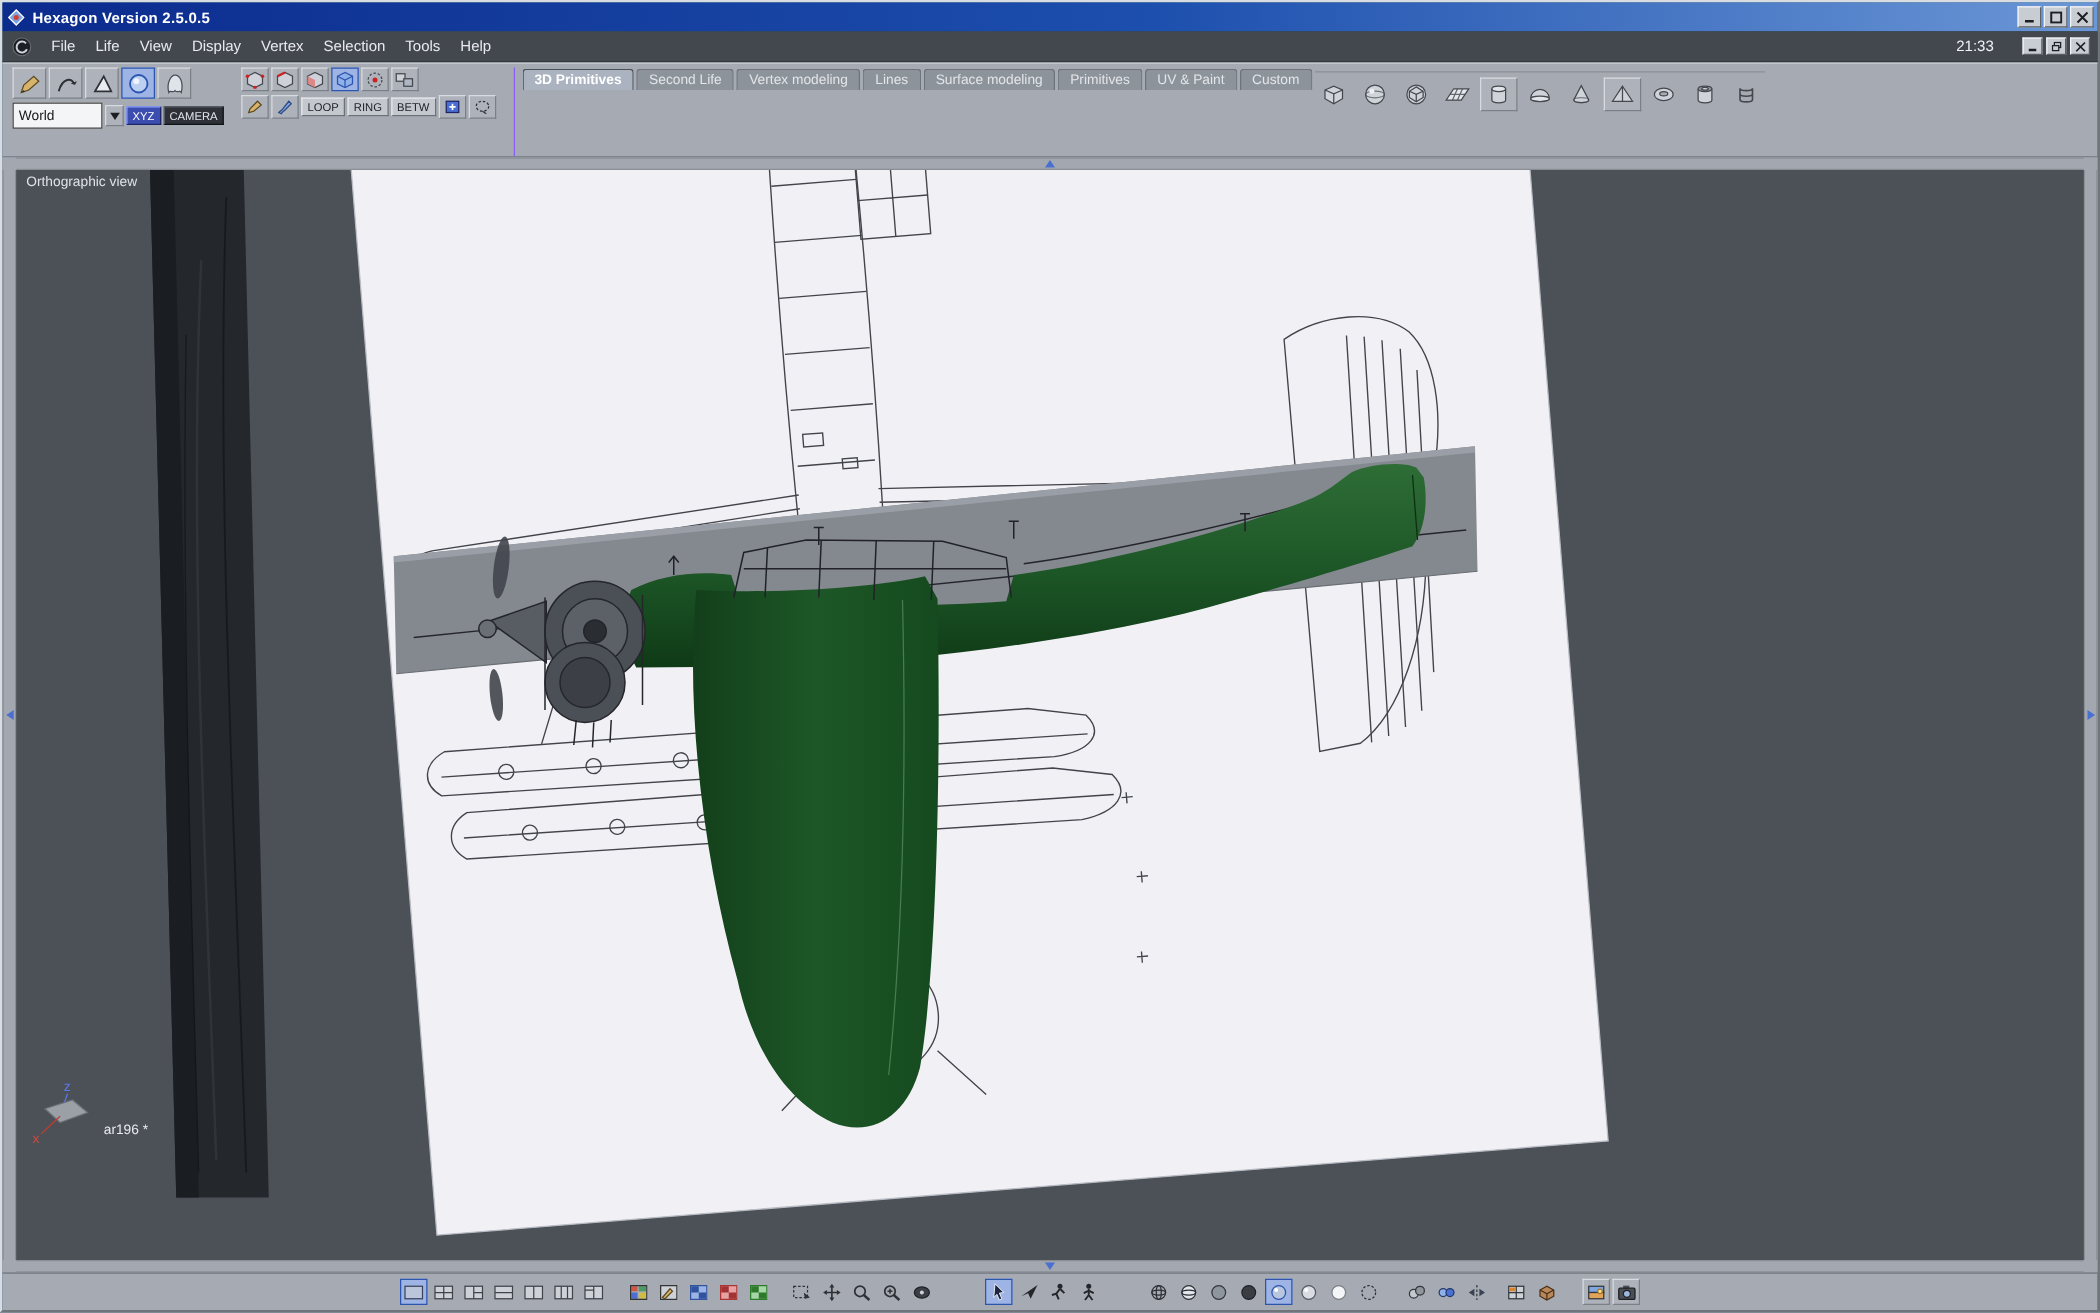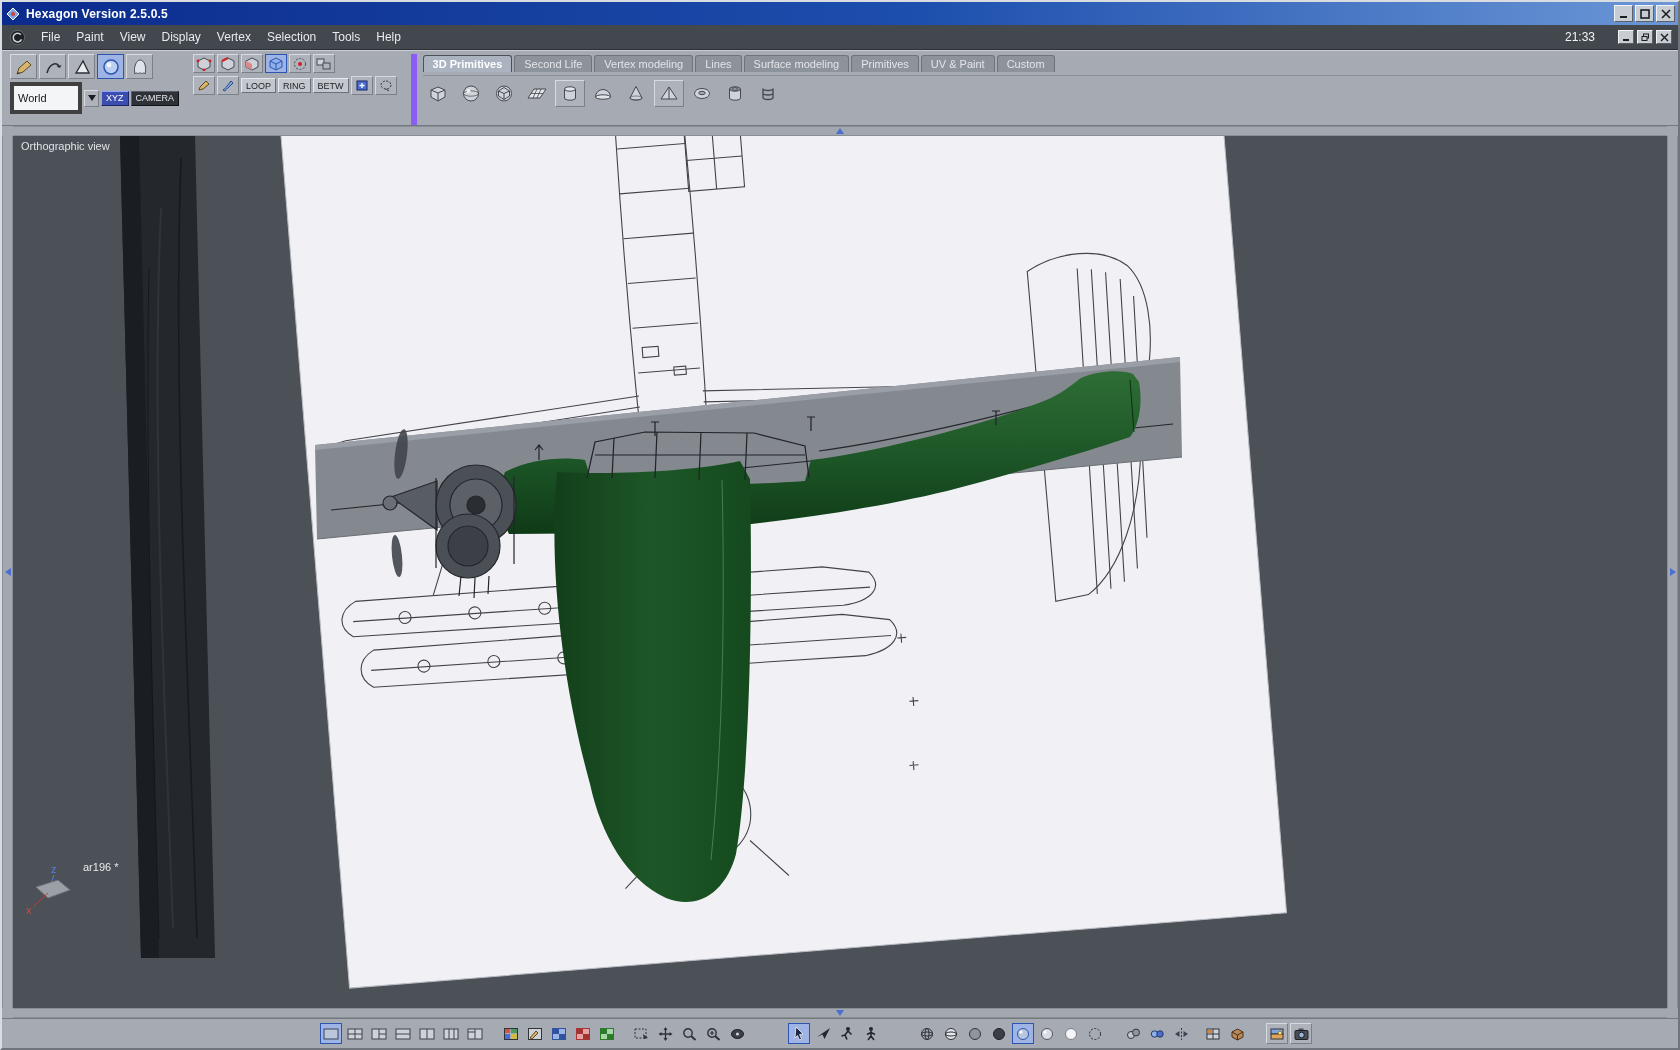--- a/index.html
+++ b/index.html
@@ -21,49 +21,49 @@
   .clock{font-size:12px;margin-right:20px;color:#f2f3f6}
   .mdi-btn{width:16px;height:14px;background:#c8ccd3;border:1px solid;border-color:#f2f4f7 #5c6066 #5c6066 #f2f4f7;display:flex;align-items:center;justify-content:center}
 
   
   .toolbar-region{height:76px;flex:0 0 76px;background:#a6abb3;display:flex;padding:3px 6px 0 8px;border-top:1px solid #c9cdd3;border-bottom:1px solid #73777e}
   .tool-col{display:flex;flex-direction:column;gap:3px;margin-right:14px}
   .tool-row{display:flex;align-items:center;gap:2px}
   .tool-btn{width:27px;height:25px;background:#aeb3bb;border:1px solid;border-color:#d7dade #7b7f86 #7b7f86 #d7dade;display:flex;align-items:center;justify-content:center;cursor:default}
   .tool-btn.small{width:22px;height:19px}
   .tool-btn.active{background:#9db4e4;border-color:#2d55b0 #2d55b0 #2d55b0 #2d55b0}
-  .world-field{height:32px;width:72px;background:#f4f5f7;border:4px solid #404040;color:#15161a;font-size:11px;display:flex;align-items:center;padding:0 4px}
+  .world-field{height:21px;width:72px;background:#f4f5f7;border:1px solid #404040;color:#15161a;font-size:11px;display:flex;align-items:center;padding:0 4px}
   .world-arrow{width:15px;height:17px;background:#aeb3bb;border:1px solid;border-color:#d7dade #7b7f86 #7b7f86 #d7dade;display:flex;align-items:center;justify-content:center}
   .mini-txt-btn{height:15px;padding:1px 4px;font-size:9px;font-weight:normal;background:#c3c8cf;color:#1d1f24;border:1px solid;border-color:#e6e9ed #6c7077 #6c7077 #e6e9ed;display:flex;align-items:center;cursor:default}
   .mini-txt-btn.xyz{background:#3c4db0;color:#fff;border-color:#8fa4ff #1c2566 #1c2566 #8fa4ff}
   .mini-txt-btn.cam{background:#2e3138;color:#e3e5e9;border-color:#585d66 #101215 #101215 #585d66}
 
   
-  .ribbon{display:flex;flex-direction:column;flex:1;border-left:6px solid #8b5cf6;padding-left:6px}
+  .ribbon{display:flex;flex-direction:row;flex:1;border-left:1px solid #8b5cf6;padding-left:6px}
   .tabs{display:flex;align-items:flex-end;height:17px;margin-top:1px}
   .tab{font-size:11px;padding:2px 9px 2px;background:#8c939b;color:#e3e5e9;border:1px solid #6f747b;border-bottom:none;border-radius:3px 3px 0 0;margin-right:2px;cursor:default;white-space:nowrap}
   .tab.active{background:#aab3bf;color:#fff;font-weight:bold;border-color:#4c5057}
   .ribbon-icons{display:flex;gap:3px;margin-top:3px;border-top:1px solid #8a8e95;padding-top:4px}
   .prim-btn{width:30px;height:27px;display:flex;align-items:center;justify-content:center;background:transparent;border:1px solid transparent;cursor:default}
   .prim-btn:nth-child(5),.prim-btn:nth-child(8){border-color:#d7dade #7b7f86 #7b7f86 #d7dade;background:#aeb3bb}
 
   
   .viewport{flex:1;display:grid;grid-template-columns:11px 1fr 11px;grid-template-rows:10px 1fr 10px;background:#a6abb3}
   .strip{background:#a3a8b0;display:flex;align-items:center;justify-content:center}
   .strip.h{border-top:1px solid #8a8f96;border-bottom:1px solid #8a8f96}
   .strip.v{border-left:1px solid #8a8f96;border-right:1px solid #8a8f96;flex-direction:column}
   .corner{background:#a3a8b0}
   .arr-up{width:0;height:0;border-left:4px solid transparent;border-right:4px solid transparent;border-bottom:6px solid #4a6fd0}
   .arr-down{width:0;height:0;border-left:4px solid transparent;border-right:4px solid transparent;border-top:6px solid #4a6fd0}
   .arr-left{width:0;height:0;border-top:4px solid transparent;border-bottom:4px solid transparent;border-right:6px solid #4a6fd0}
   .arr-right{width:0;height:0;border-top:4px solid transparent;border-bottom:4px solid transparent;border-left:6px solid #4a6fd0}
   .scene{position:relative;background:#4c5158;overflow:hidden}
   .scene svg.canvas3d{position:absolute;inset:0;width:100%;height:100%}
   .view-label{position:absolute;top:4px;left:8px;color:#dfe3e8;font-size:11px;z-index:3}
-  .doc-label{position:absolute;top:725px;left:70px;color:#e8eaee;font-size:11px;z-index:3}
+  .doc-label{position:absolute;top:762px;left:70px;color:#e8eaee;font-size:11px;z-index:3}
   .axis-widget{position:absolute;top:726px;left:10px;z-index:3}
 
   
   .bottombar{height:30px;flex:0 0 30px;background:#a6abb3;border-top:1px solid #73777e;display:flex;align-items:center;padding-left:318px}
   .bgroup{display:flex;align-items:center;gap:2px}
   .b-btn{width:22px;height:21px;display:flex;align-items:center;justify-content:center;border:1px solid transparent;background:transparent;cursor:default}
   .b-btn.selected{background:#9db4e4;border-color:#2d55b0}
   .b-btn.raised{background:#aeb3bb;border-color:#d7dade #7b7f86 #7b7f86 #d7dade}
   .ml14{margin-left:14px}.ml12{margin-left:12px}.ml40{margin-left:40px}.ml34{margin-left:34px}.ml16{margin-left:16px}.ml10{margin-left:10px}.ml18{margin-left:18px}
 </style>
@@ -98,21 +98,21 @@
   </div>
 
   <div class="menubar">
     <span class="hex-logo">
       <svg width="17" height="17" viewBox="0 0 18 18">
           <circle cx="9" cy="9" r="7.5" fill="#1c1f24" stroke="#676c73"></circle>
           <path d="M12.5,6 a4.6,4.6 0 1 0 .8,5" stroke="#cdd2d9" fill="none" stroke-width="1.7"></path>
         </svg>
     </span>
     <span class="menu-item">File</span>
-    <span class="menu-item">Paint</span>
+    <span class="menu-item">Life</span>
     <span class="menu-item">View</span>
     <span class="menu-item">Display</span>
     <span class="menu-item">Vertex</span>
     <span class="menu-item">Selection</span>
     <span class="menu-item">Tools</span>
     <span class="menu-item">Help</span>
     <div class="menubar-right">
       <span class="clock">21:33</span>
       <span class="mdi-btn">
           <svg width="9" height="9">

